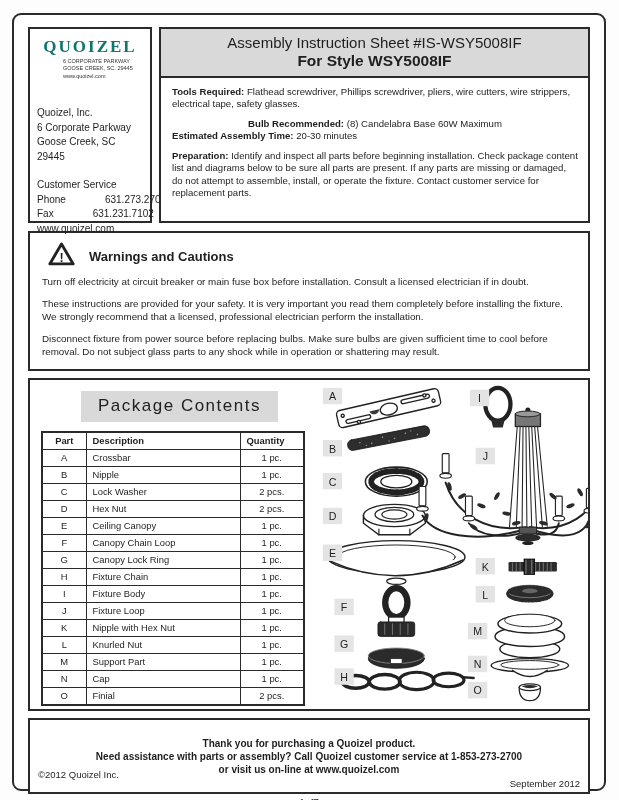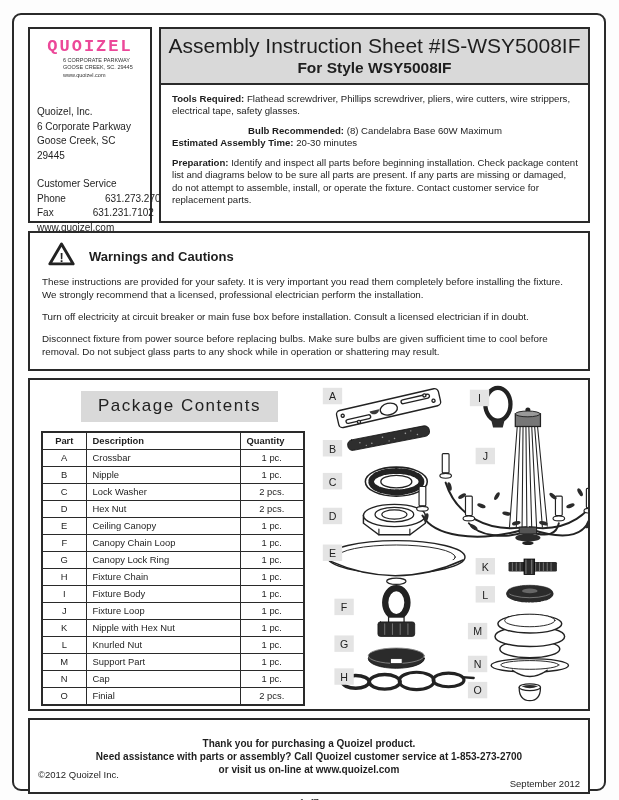--- a/index.html
+++ b/index.html
@@ -19,36 +19,36 @@
     padding: 12px 9px 4px 9px;
   }
 
   
   .header-row { display: flex; gap: 7px; height: 196px; margin: 0 5px; }
   .logo-box {
     width: 124px; border: 2px solid #2a2a2a; background: #fff;
     padding: 8px 7px; flex-shrink: 0;
   }
   .logo-word {
-    font-family: Liberation Mono, monospace;
+    font-family: Liberation Serif, serif;
     font-weight: bold; font-size: 17px; letter-spacing: 2px;
-    text-align: center; color: #ec4899;
+    text-align: center; color: #0f766e;
   }
   .logo-addr { font-size: 5.5px; line-height: 1.35; margin: 1px 0 0 26px; color: #333; }
   .company-block { font-size: 10px; line-height: 1.45; margin-top: 26px; }
   .cs-block { font-size: 10px; line-height: 1.45; margin-top: 14px; }
   .cs-row { display: flex; gap: 39px; }
   .cs-row .lbl { width: 38px; }
 
   .title-box { flex: 1; border: 2px solid #2a2a2a; display: flex; flex-direction: column; background:#fff; }
   .title-head {
     background: #d9d9d9; border-bottom: 2px solid #2a2a2a;
     text-align: center; padding: 5px 2px 6px;
   }
-  .title-line1 { font-size: 21px; }
+  .title-line1 { font-size: 15px; }
   .title-line2 { font-size: 15.5px; font-weight: bold; margin-top: 1px; }
   .info-area { padding: 8px 10px 0 11px; font-size: 9.6px; line-height: 1.3; }
   .info-area p { margin-bottom: 7px; }
   .info-area p.tight { margin-bottom: 0; text-align: center; }
 
   
   .warnings-box {
     border: 2px solid #2a2a2a; margin: 8px 5px 0; padding: 7px 12px 10px; background:#fff;
   }
   .warn-head { display: flex; align-items: center; gap: 14px; margin: 2px 0 6px 6px; }
@@ -152,22 +152,22 @@
   <div class="warnings-box">
     <div class="warn-head">
       <span>
         <svg width="27" height="24" viewBox="0 0 30 26">
           <path d="M15 2 L28 24 L2 24 Z" fill="none" stroke="#222" stroke-width="3.2" stroke-linejoin="round"></path>
           <text x="15" y="22" font-size="14" font-weight="bold" text-anchor="middle" fill="#222">!</text>
         </svg>
       </span>
       <span class="warn-title">Warnings and Cautions</span>
     </div>
+    <p>Turn off electricity at circuit breaker or main fuse box before installation. Consult a licensed electrician if in doubt.</p>
     <p>These instructions are provided for your safety. It is very important you read them completely before installing the fixture. We strongly recommend that a licensed, professional electrician perform the installation.</p>
-    <p>Turn off electricity at circuit breaker or main fuse box before installation. Consult a licensed electrician if in doubt.</p>
     <p>Disconnect fixture from power source before replacing bulbs. Make sure bulbs are given sufficient time to cool before removal. Do not subject glass parts to any shock while in operation or shattering may result.</p>
   </div>
 
   <div class="package-box">
     <div class="pkg-left">
       <div class="pkg-title">Package Contents</div>
       <table class="parts">
         <thead>
           <tr>
             <th class="part-col">Part</th>

